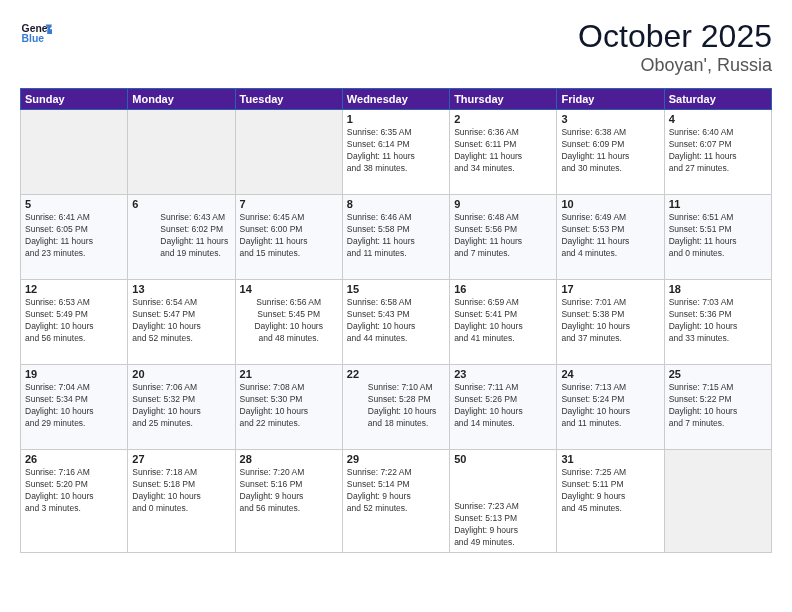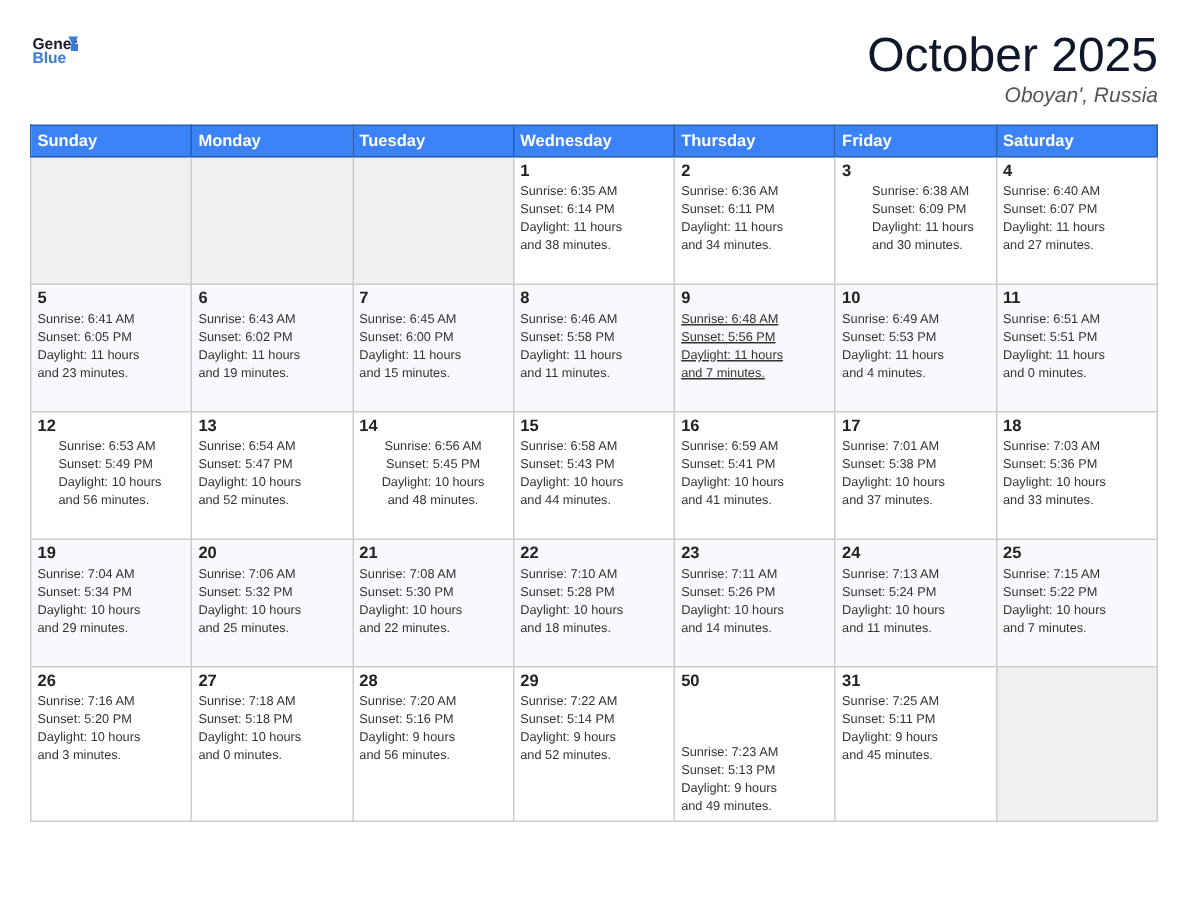--- a/index.html
+++ b/index.html
@@ -33,31 +33,30 @@
     }
     .title-block {
       text-align: right;
     }
     .month-title {
       font-size: 32px;
       font-weight: 300;
       color: #0f172a;
     }
     .location {
-      font-size: 14px;
+      font-size: 18px;
       color: #555;
-      font-style: italic;
     }
     .calendar {
       width: 100%;
       border-collapse: collapse;
       table-layout: fixed;
     }
     .calendar th {
-      background: #3b82f6;
+      background: #4c1d95;
       color: #fff;
       font-size: 11px;
       font-weight: bold;
       padding: 4px 4px;
       text-align: left;
       border: 1px solid #2a60b0;
     }
     .calendar td {
       border: 1px solid #ccc;
       vertical-align: top;
@@ -130,21 +129,21 @@
           </td>
           <td>
             <div class="day-num">2</div>
             <div class="day-info" style="white-space: pre-line;">Sunrise: 6:36 AM
 Sunset: 6:11 PM
 Daylight: 11 hours
 and 34 minutes.</div>
           </td>
           <td>
             <div class="day-num">3</div>
-            <div class="day-info" style="white-space: pre-line; margin-left: 20px;">Sunrise: 6:38 AM
+            <div class="day-info" style="white-space: pre-line;">Sunrise: 6:38 AM
 Sunset: 6:09 PM
 Daylight: 11 hours
 and 30 minutes.</div>
           </td>
           <td>
             <div class="day-num">4</div>
             <div class="day-info" style="white-space: pre-line;">Sunrise: 6:40 AM
 Sunset: 6:07 PM
 Daylight: 11 hours
 and 27 minutes.</div>
@@ -153,42 +152,42 @@
         <tr>
           <td>
             <div class="day-num">5</div>
             <div class="day-info" style="white-space: pre-line;">Sunrise: 6:41 AM
 Sunset: 6:05 PM
 Daylight: 11 hours
 and 23 minutes.</div>
           </td>
           <td>
             <div class="day-num">6</div>
-            <div class="day-info" style="white-space: pre-line;">Sunrise: 6:43 AM
+            <div class="day-info" style="white-space: pre-line; margin-left: 28px;">Sunrise: 6:43 AM
 Sunset: 6:02 PM
 Daylight: 11 hours
 and 19 minutes.</div>
           </td>
           <td>
             <div class="day-num">7</div>
             <div class="day-info" style="white-space: pre-line;">Sunrise: 6:45 AM
 Sunset: 6:00 PM
 Daylight: 11 hours
 and 15 minutes.</div>
           </td>
           <td>
             <div class="day-num">8</div>
             <div class="day-info" style="white-space: pre-line;">Sunrise: 6:46 AM
 Sunset: 5:58 PM
 Daylight: 11 hours
 and 11 minutes.</div>
           </td>
           <td>
             <div class="day-num">9</div>
-            <div class="day-info" style="white-space: pre-line; text-decoration: underline;">Sunrise: 6:48 AM
+            <div class="day-info" style="white-space: pre-line;">Sunrise: 6:48 AM
 Sunset: 5:56 PM
 Daylight: 11 hours
 and 7 minutes.</div>
           </td>
           <td>
             <div class="day-num">10</div>
             <div class="day-info" style="white-space: pre-line;">Sunrise: 6:49 AM
 Sunset: 5:53 PM
 Daylight: 11 hours
 and 4 minutes.</div>
@@ -197,21 +196,21 @@
             <div class="day-num">11</div>
             <div class="day-info" style="white-space: pre-line;">Sunrise: 6:51 AM
 Sunset: 5:51 PM
 Daylight: 11 hours
 and 0 minutes.</div>
           </td>
         </tr>
         <tr>
           <td>
             <div class="day-num">12</div>
-            <div class="day-info" style="white-space: pre-line; margin-left: 14px;">Sunrise: 6:53 AM
+            <div class="day-info" style="white-space: pre-line;">Sunrise: 6:53 AM
 Sunset: 5:49 PM
 Daylight: 10 hours
 and 56 minutes.</div>
           </td>
           <td>
             <div class="day-num">13</div>
             <div class="day-info" style="white-space: pre-line;">Sunrise: 6:54 AM
 Sunset: 5:47 PM
 Daylight: 10 hours
 and 52 minutes.</div>
@@ -269,21 +268,21 @@
           </td>
           <td>
             <div class="day-num">21</div>
             <div class="day-info" style="white-space: pre-line;">Sunrise: 7:08 AM
 Sunset: 5:30 PM
 Daylight: 10 hours
 and 22 minutes.</div>
           </td>
           <td>
             <div class="day-num">22</div>
-            <div class="day-info" style="white-space: pre-line;">Sunrise: 7:10 AM
+            <div class="day-info" style="white-space: pre-line; margin-left: 21px;">Sunrise: 7:10 AM
 Sunset: 5:28 PM
 Daylight: 10 hours
 and 18 minutes.</div>
           </td>
           <td>
             <div class="day-num">23</div>
             <div class="day-info" style="white-space: pre-line;">Sunrise: 7:11 AM
 Sunset: 5:26 PM
 Daylight: 10 hours
 and 14 minutes.</div>

